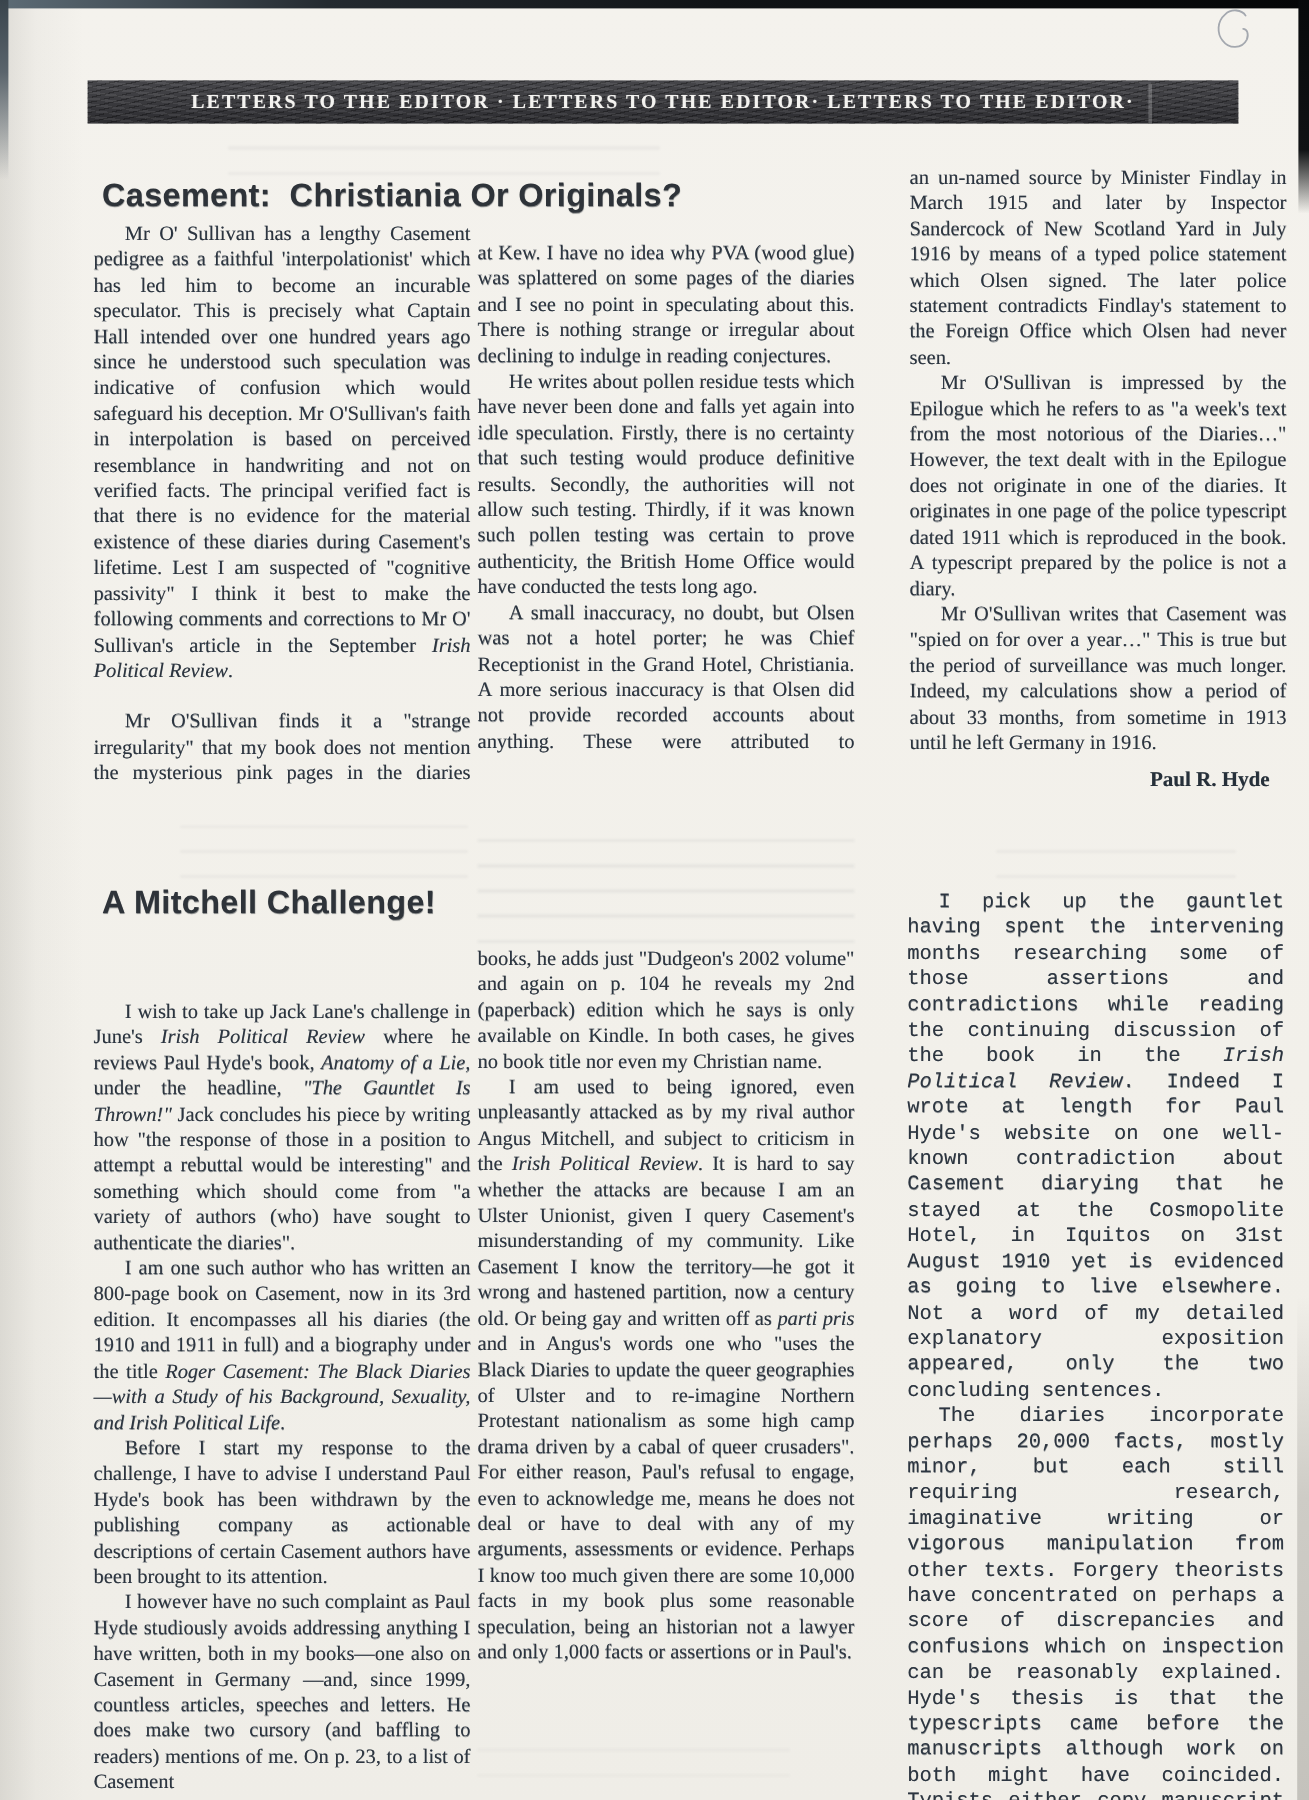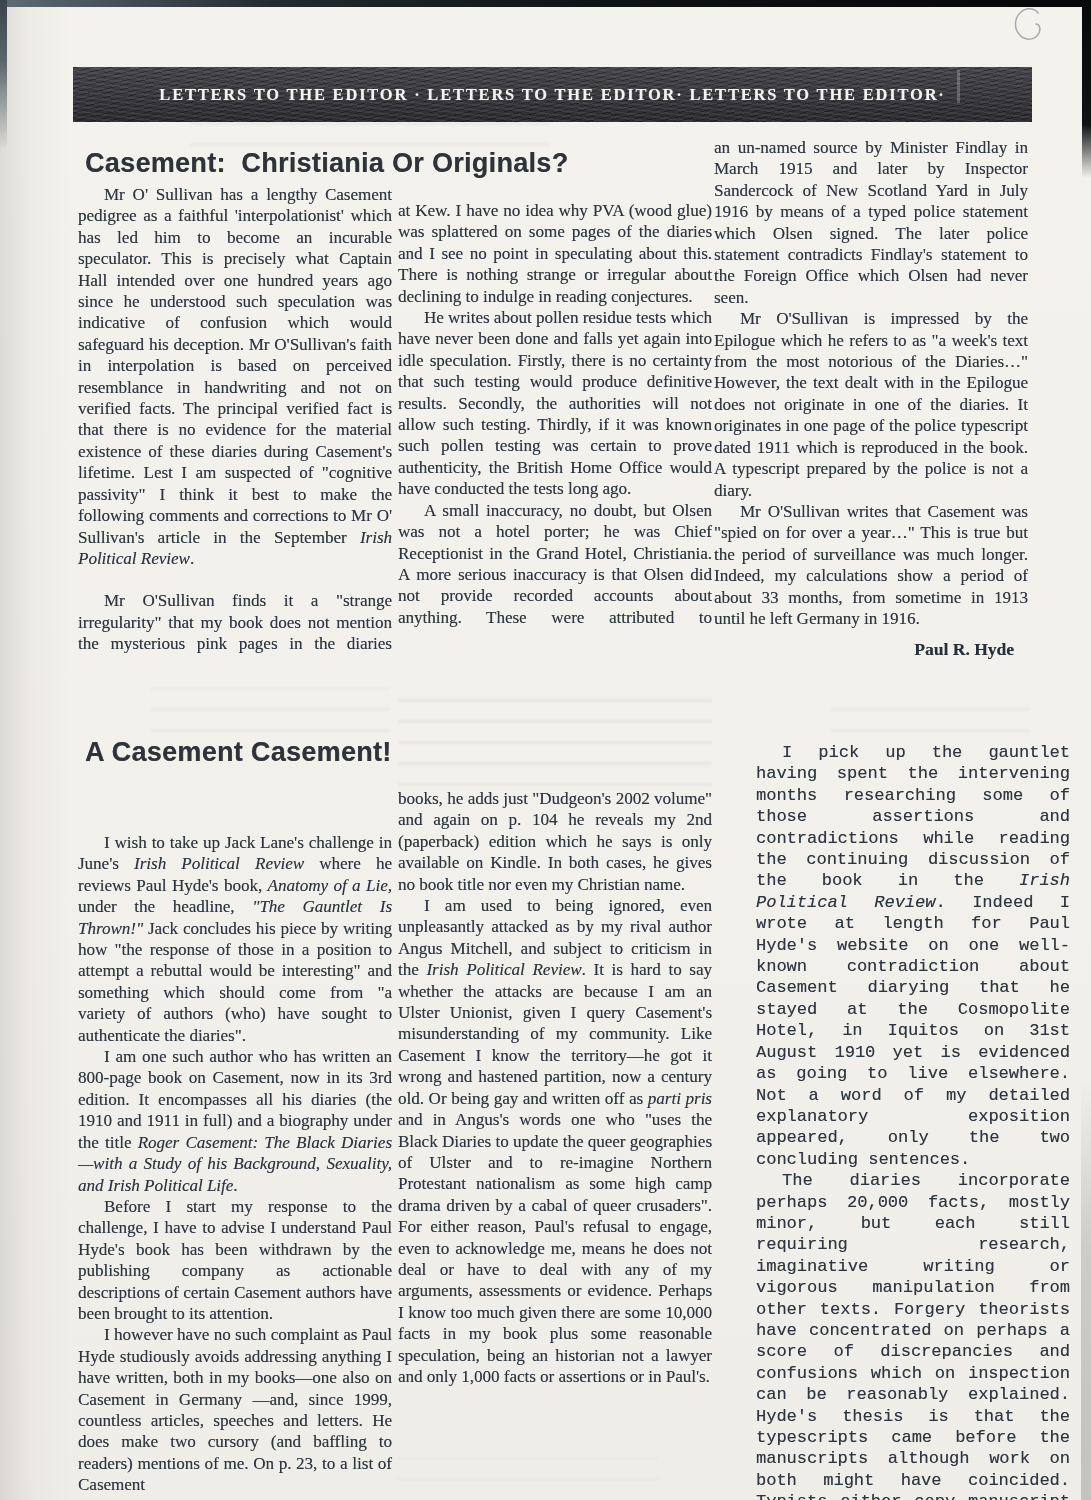--- a/index.html
+++ b/index.html
@@ -24,21 +24,21 @@
   
   .ghost { position:absolute; opacity:0.6; filter:blur(1px); pointer-events:none;
     background:repeating-linear-gradient(0deg, rgba(105,110,120,0.10) 0 3px, rgba(0,0,0,0) 3px 21px); }
   .ghost.g1 { left:190px; top:112px; width:360px; height:34px; }
   .ghost.g2 { left:398px; top:688px; width:314px; height:98px; opacity:0.75; }
   .ghost.g3 { left:150px; top:688px; width:240px; height:44px; }
   .ghost.g4 { left:830px; top:692px; width:200px; height:40px; }
   .ghost.g5 { left:398px; top:1455px; width:260px; height:26px; opacity:0.4; }
 
   
-  .banner { position:absolute; left:73px; top:67px; width:959px; height:55px;
+  .banner { position:absolute; left:73px; top:67px; width:959px; height:36px;
     background:
       repeating-linear-gradient(7deg,  rgba(255,255,255,0.07) 0 2px, rgba(0,0,0,0) 2px 5px),
       repeating-linear-gradient(-13deg, rgba(0,0,0,0.30) 0 1px, rgba(0,0,0,0) 1px 4px),
       linear-gradient(180deg,#46464a 0%, #3a3a3e 50%, #2c2c30 100%);
     display:flex; align-items:center; justify-content:center;
   }
   .banner::after { content:""; position:absolute; right:72px; top:3px; width:3px; height:33px;
     background:rgba(255,255,255,0.22); }
   .banner-text { color:#f4f3f0; font-family:"Liberation Serif", serif; font-weight:bold;
     font-size:16.5px; letter-spacing:1.8px; white-space:pre; text-shadow:0 0 1px rgba(255,255,255,0.4); }
@@ -47,21 +47,21 @@
   .title { position:absolute; margin:0; font-family:"Liberation Sans", sans-serif; font-weight:bold;
     color:#2e3339; white-space:pre-wrap; letter-spacing:0.3px;
     text-shadow:0.3px 0.3px 0.6px rgba(46,51,57,0.55); }
   .t1 { left:85px; top:148px; font-size:27px; }
   .t2 { left:85px; top:737px; font-size:27px; }
 
   
   .colwrap { position:absolute; width:314px; }
   .a1c1 { left:78px;  top:184px; }
   .a1c2 { left:398px; top:200px; }
-  .a1c3 { left:714px; top:137px; }
+  .a1c3 { left:758px; top:137px; }
   .a2c1 { left:78px;  top:832px; }
   .a2c2 { left:398px; top:788px; }
   .a2c3 { left:756px; top:742px;font-family:Liberation Mono, monospace; }
   .col p { margin:0; font-size:17px; line-height:21.4px; color:#2c3540;
     text-align:justify; text-shadow:0.25px 0.25px 0.55px rgba(44,53,64,0.5); }
   .col p.indent { text-indent:26px; }
   .col p.gap { margin-top:21px; }
   .col p.flush { text-align-last:justify; }
   em { font-style:italic; }
 
@@ -112,21 +112,21 @@
   </div>
   <div class="colwrap a1c3">
     <div class="col">
         <p class=""><span>an un-named source by Minister Findlay in March 1915 and later by Inspector Sandercock of New Scotland Yard in July 1916 by means of a typed police statement which Olsen signed. The later police statement contradicts Findlay's statement to the Foreign Office which Olsen had never seen.</span></p>
         <p class="indent "><span>Mr O'Sullivan is impressed by the Epilogue which he refers to as "a week's text from the most notorious of the Diaries…" However, the text dealt with in the Epilogue does not originate in one of the diaries. It originates in one page of the police typescript dated 1911 which is reproduced in the book. A typescript prepared by the police is not a diary.</span></p>
         <p class="indent "><span>Mr O'Sullivan writes that Casement was "spied on for over a year…" This is true but the period of surveillance was much longer. Indeed, my calculations show a period of about 33 months, from sometime in 1913 until he left Germany in 1916.</span></p>
       </div>
     <div class="signature">Paul R. Hyde</div>
   </div>
 
-  <h1 class="title t2">A Casement Casement!</h1>
+  <h1 class="title t2">A Mitchell Challenge!</h1>
 
   <div class="colwrap a2c1">
     <div class="col">
         <p class="indent "><span>I wish to take up Jack Lane's challenge in June's </span><em>Irish Political Review</em><span> where he reviews Paul Hyde's book, </span><em>Anatomy of a Lie,</em><span> under the headline, </span><em>"The Gauntlet Is Thrown!"</em><span> Jack concludes his piece by writing how "the response of those in a position to attempt a rebuttal would be interesting" and something which should come from "a variety of authors (who) have sought to authenticate the diaries".</span></p>
         <p class="indent "><span>I am one such author who has written an 800-page book on Casement, now in its 3rd edition. It encompasses all his diaries (the 1910 and 1911 in full) and a biography under the title </span><em>Roger Casement: The Black Diaries—with a Study of his Background, Sexuality, and Irish Political Life</em><span>.</span></p>
         <p class="indent "><span>Before I start my response to the challenge, I have to advise I understand Paul Hyde's book has been withdrawn by the publishing company as actionable descriptions of certain Casement authors have been brought to its attention.</span></p>
         <p class="indent flush"><span>I however have no such complaint as Paul Hyde studiously avoids addressing anything I have written, both in my books—one also on Casement in Germany —and, since 1999, countless articles, speeches and letters. He does make two cursory (and baffling to readers) mentions of me. On p. 23, to a list of Casement</span></p>
       </div>
   </div>
   <div class="colwrap a2c2">

